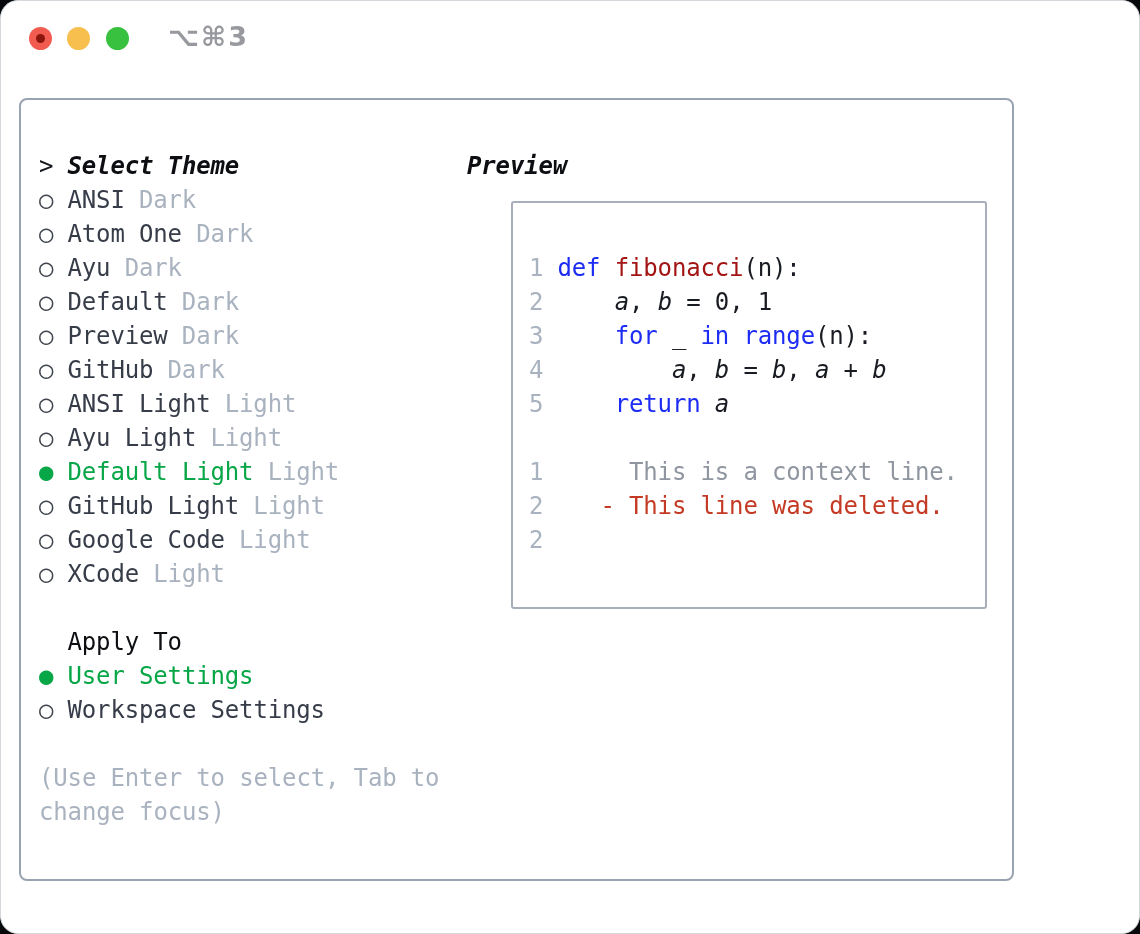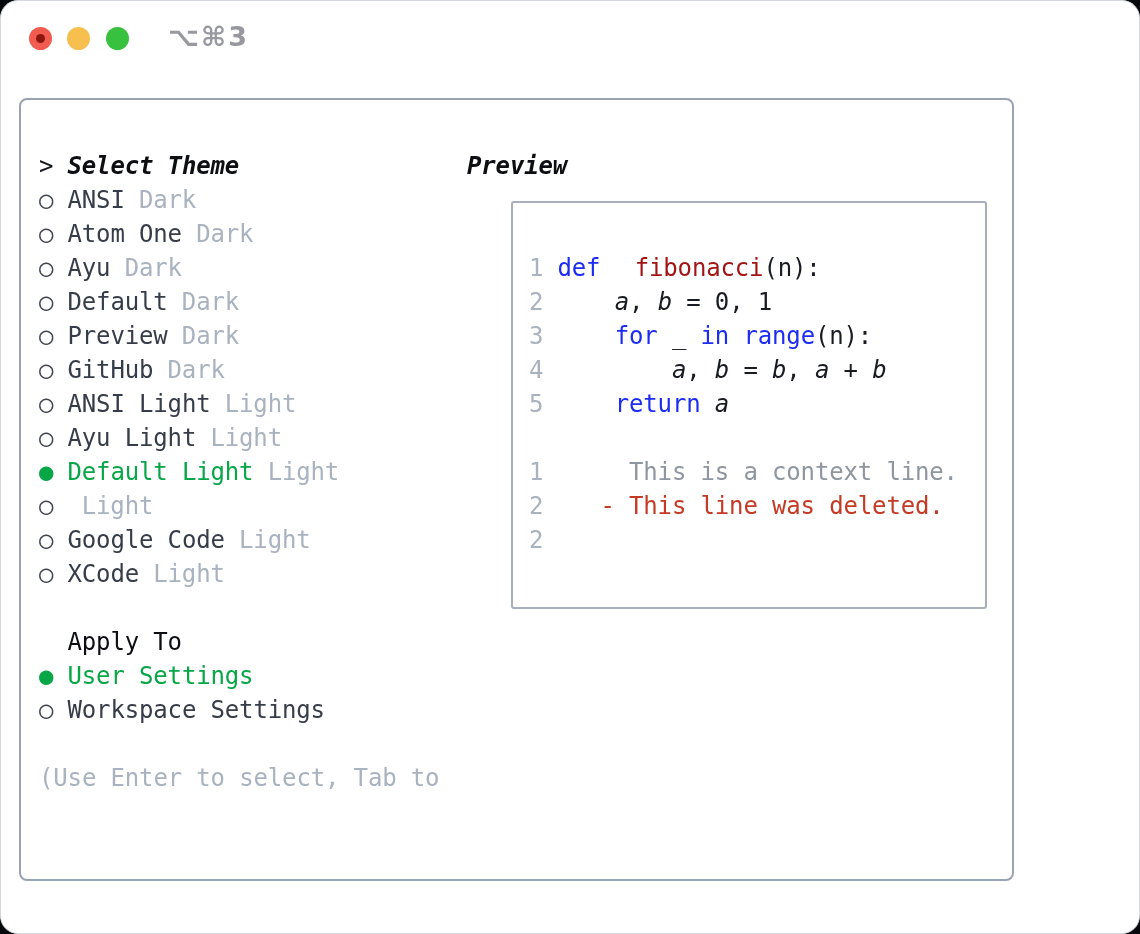--- a/index.html
+++ b/index.html
@@ -62,21 +62,21 @@
   .preview-box{
     position:absolute;left:510px;top:200px;width:476px;height:408px;
     border:2px solid #a8afba;border-radius:3px;box-sizing:border-box;
   }
   .preview-lines{position:absolute;left:528px;top:250px;}
   .cline{height:34px;line-height:34px;display:flex;white-space:pre;}
   .lnum{width:14.25px;flex:0 0 14.25px;margin-right:14.25px;text-align:right;color:var(--dimcol);}
   .lcontent{color:var(--plaincode);white-space:pre;}
   .seg-keyword{color:var(--kw);}
   .seg-builtin{color:var(--kw);}
-  .seg-function{color:var(--fn);margin-left:20px;}
+  .seg-function{color:var(--fn);}
   .seg-var{font-style:italic;}
   .seg-context{color:var(--contextcol);margin-top:16px;}
   .seg-deleted{color:var(--deleted);}
   .seg-added{color:var(--added);}
 </style>
 </head>
 <body>
 
 <div class="window">
 
@@ -135,20 +135,21 @@
     <span class="name">Ayu Light</span>
     <span class="variant">Light</span>
   </div>
       <div class="row theme-item selected">
     <span class="gutter bullet">●</span>
     <span class="name">Default Light</span>
     <span class="variant">Light</span>
   </div>
       <div class="row theme-item">
     <span class="gutter bullet">○</span>
+    <span class="name">GitHub Light</span>
     <span class="variant">Light</span>
   </div>
       <div class="row theme-item">
     <span class="gutter bullet">○</span>
     <span class="name">Google Code</span>
     <span class="variant">Light</span>
   </div>
       <div class="row theme-item">
     <span class="gutter bullet">○</span>
     <span class="name">XCode</span>
@@ -167,20 +168,21 @@
     <span class="opt-label">User Settings</span>
   </div>
       <div class="row apply-option">
     <span class="gutter bullet">○</span>
     <span class="opt-label">Workspace Settings</span>
   </div>
     </div>
 
   <div class="hint grid-text">
     <div class="row">(Use Enter to select, Tab to</div>
+    <div class="row">change focus)</div>
   </div>
 
   <div class="preview-title grid-text">
     <div class="row"><span class="section-title">Preview</span></div>
   </div>
 
   <div class="preview-box"></div>
   <div class="preview-lines grid-text">
 
   <div class="cline">

